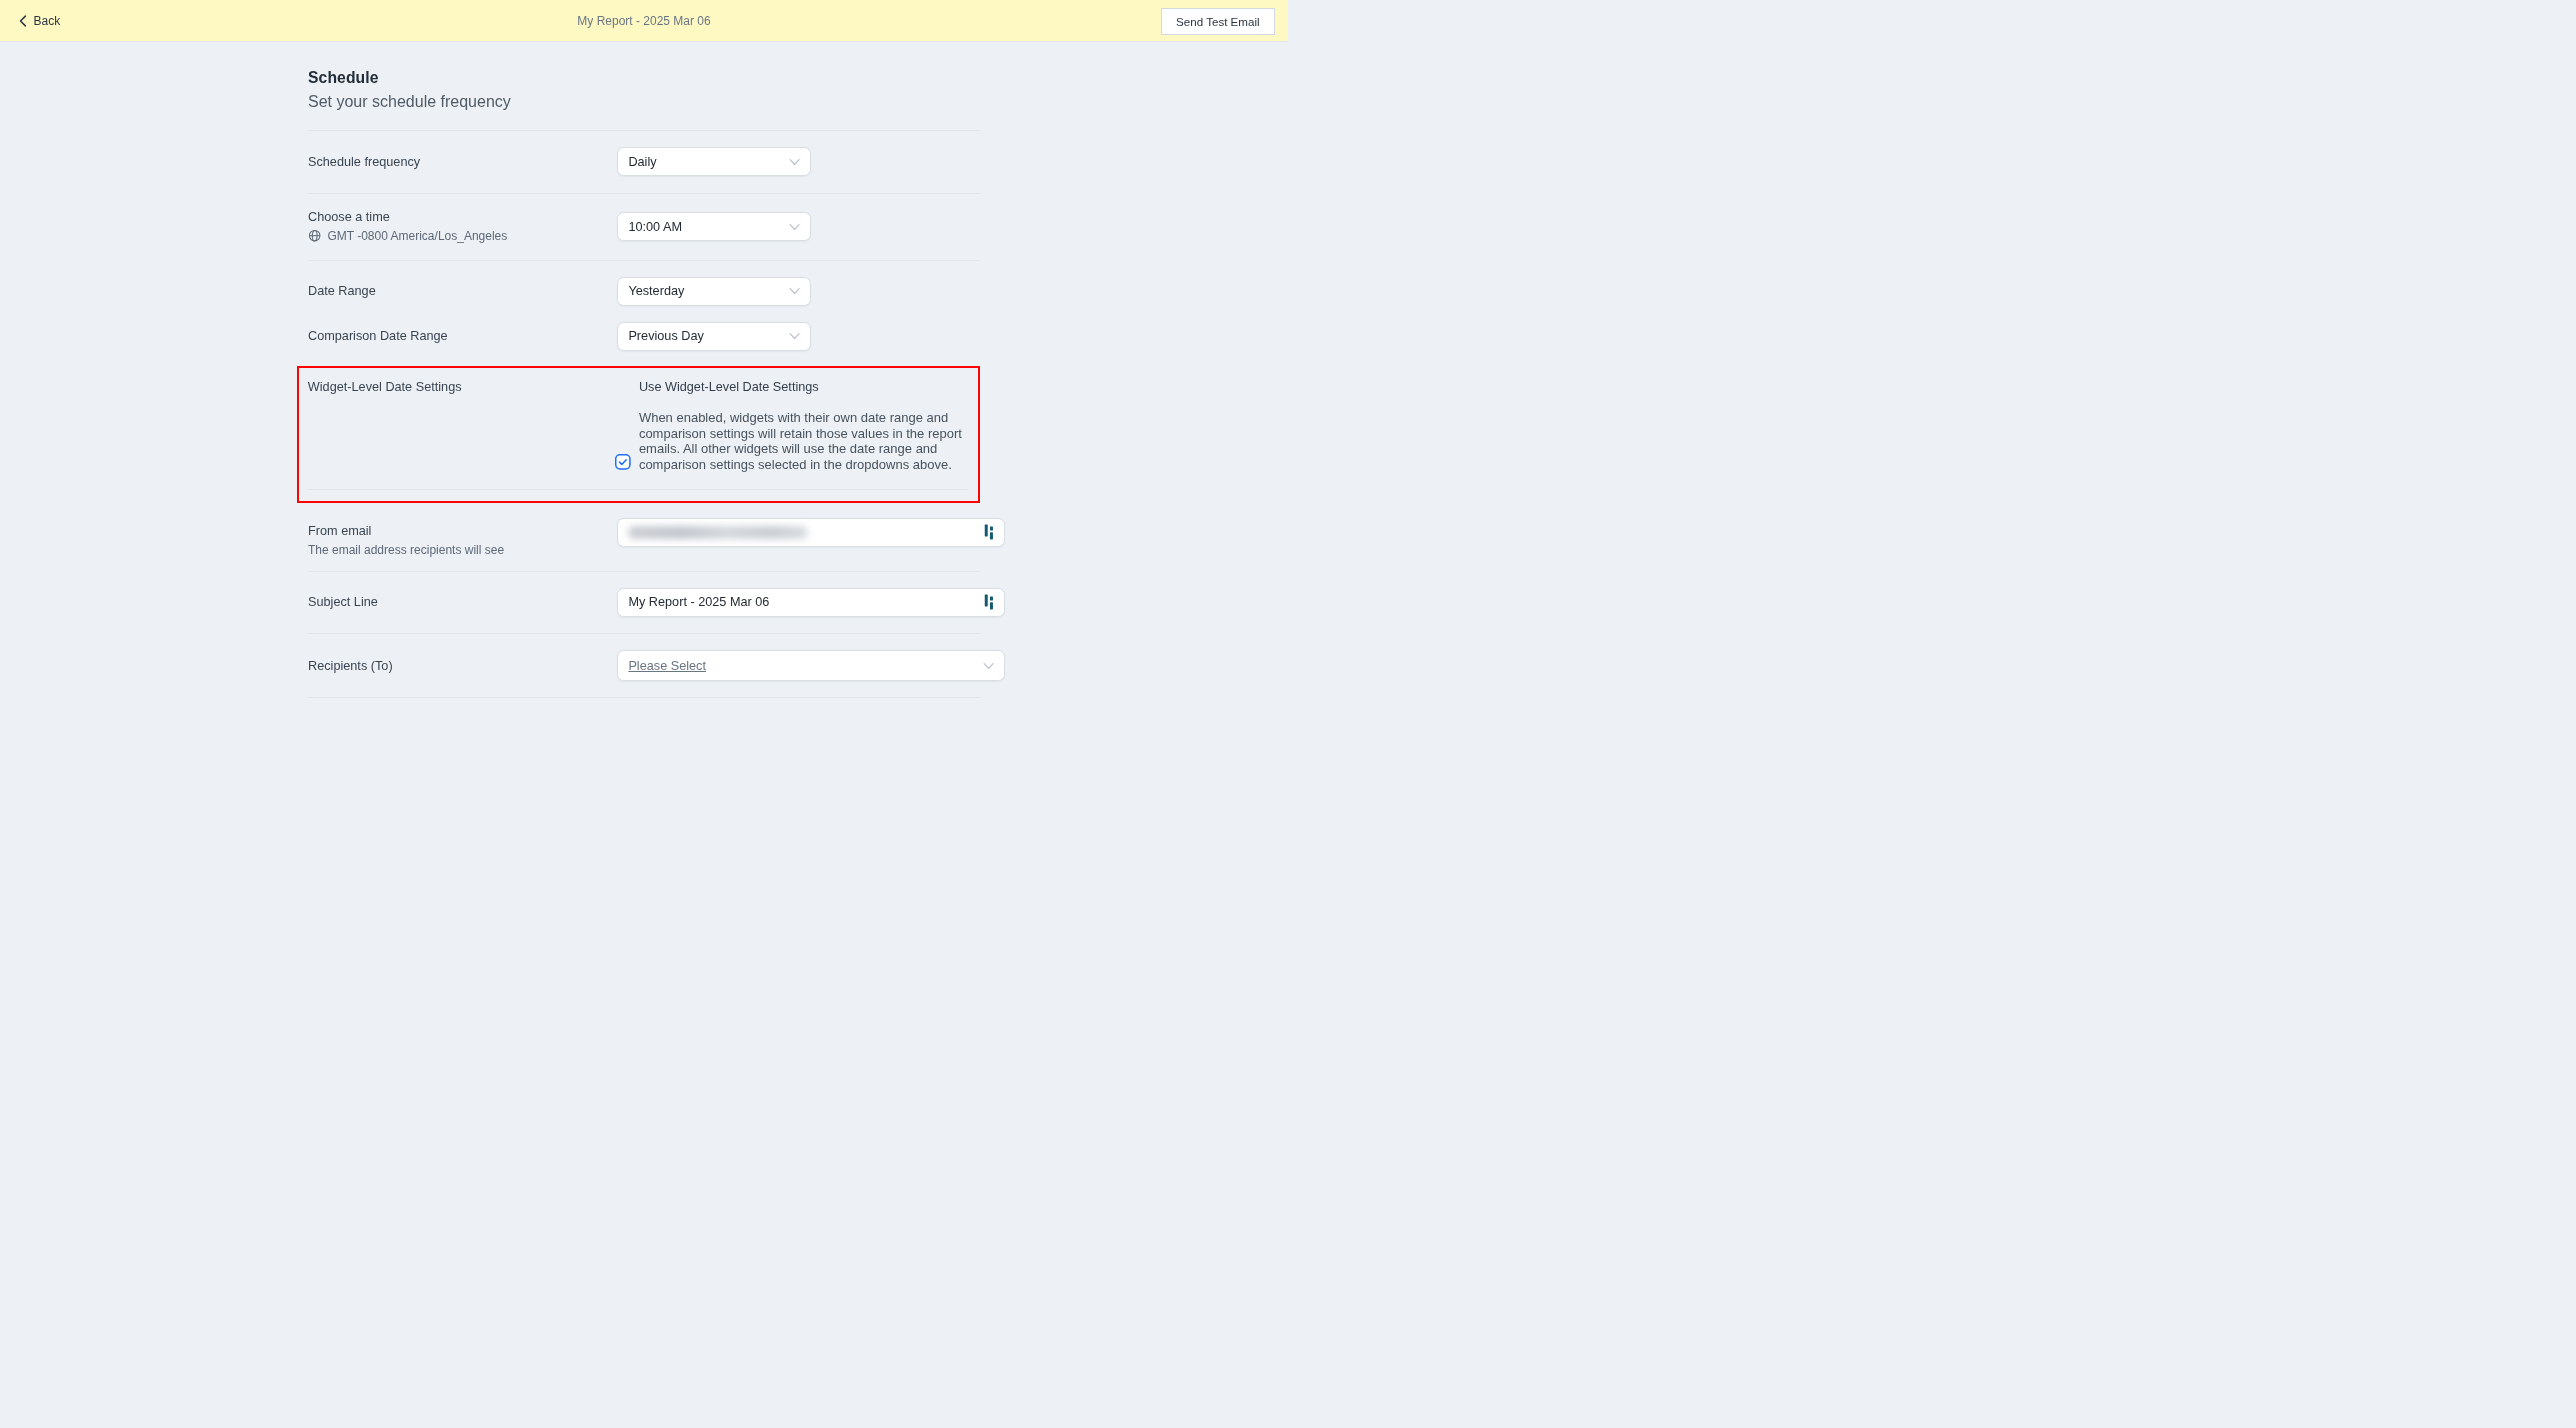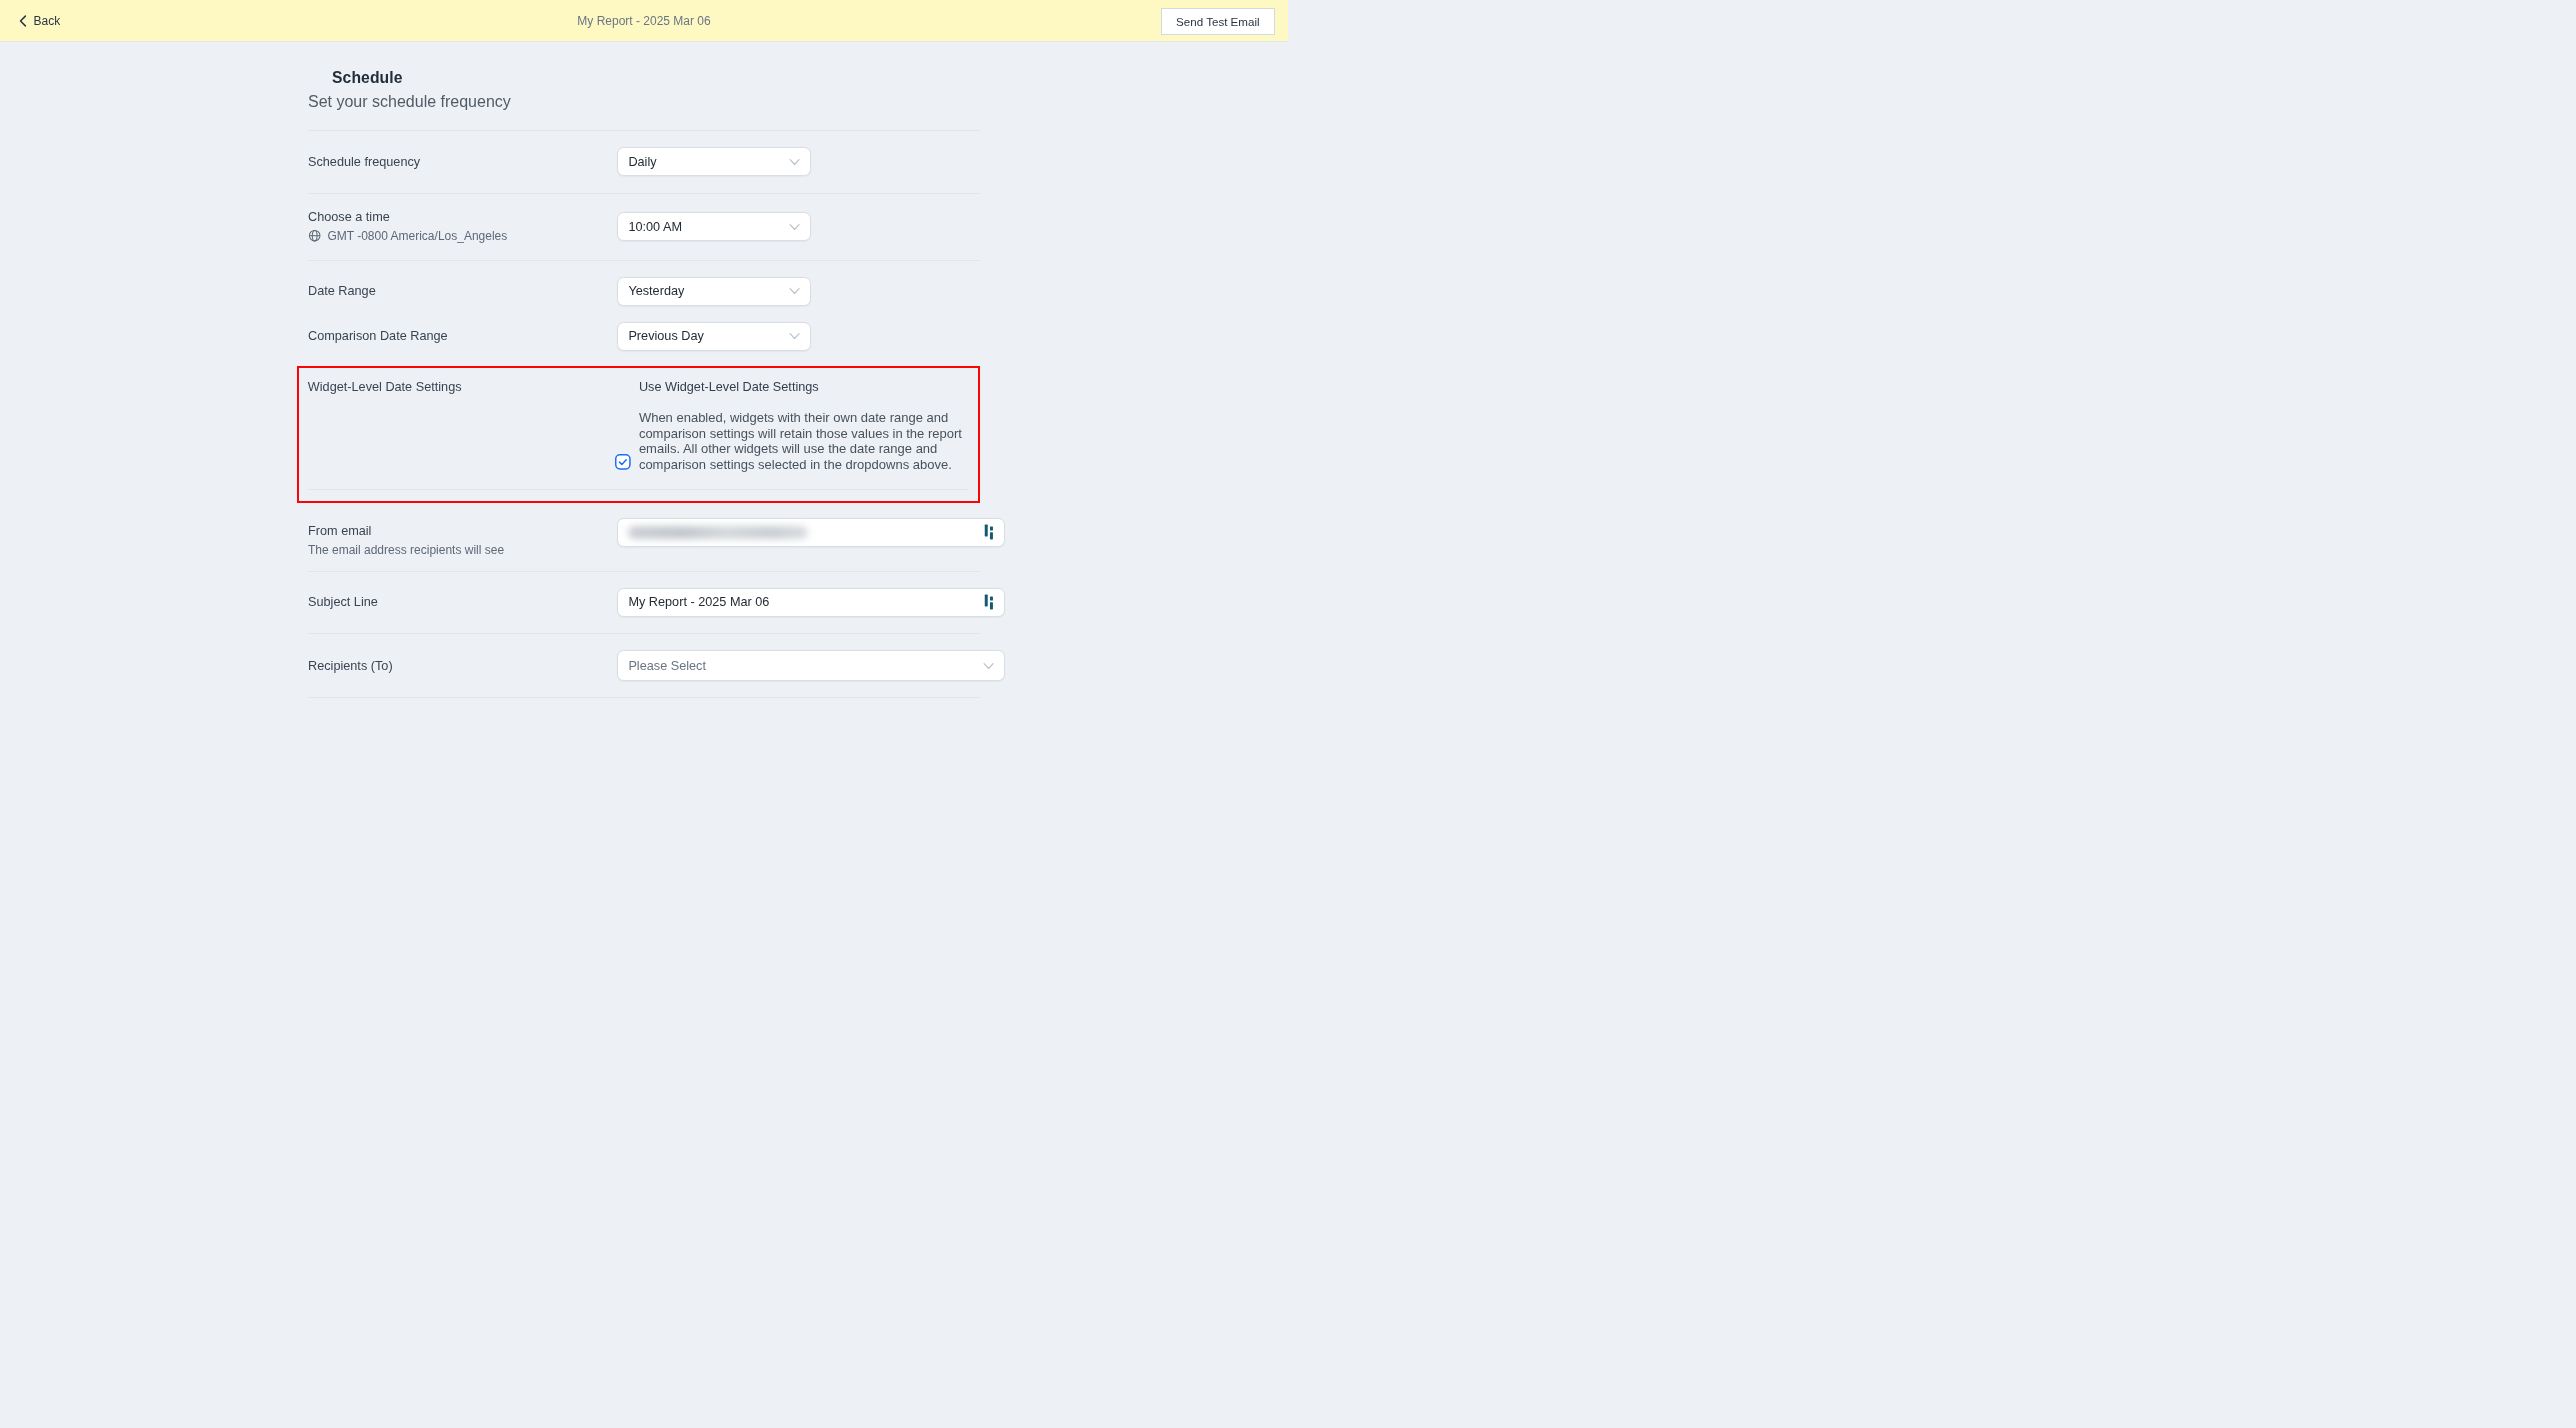--- a/index.html
+++ b/index.html
@@ -28,21 +28,21 @@
   .send-test-btn {
     position:absolute; right:13.4px; top:7.5px; height:27.6px;
     padding:0 14px; background:#ffffff;
     border:0.7px solid #d3d9e0; border-radius:0;
     font-family:"Liberation Sans", sans-serif;
     font-size:11.6px; font-weight:500; color:#2b3543; cursor:pointer;
   }
 
   
   .content { width:672px; margin:0 auto; }
-  .page-title { margin-top:27px; font-size:15.7px; font-weight:700; color:#232e3a; letter-spacing:0.1px;margin-left:24px; }
+  .page-title { margin-top:27px; font-size:15.7px; font-weight:700; color:#232e3a; letter-spacing:0.1px; }
   .page-subtitle { margin-top:6px; font-size:16px; color:#505b68; }
   .divider { height:0.7px; background:#e2e6eb; }
   .divider.top-gap { margin-top:19.4px; }
 
   .row { display:flex; align-items:center; padding:16.4px 0; }
   .row.top-align { align-items:flex-start; }
   .label-col { flex:1; padding-right:15px; }
   .control-col { width:388px; flex:none;padding-left:25px; }
 
   .field-label { font-size:12.7px; color:#394451; }
@@ -53,21 +53,21 @@
     position:relative; background:#ffffff;
     border:0.7px solid #d9dee5; border-radius:6.7px;
     height:29px; display:flex; align-items:center;
     padding:0 10.4px; font-size:12.7px; color:#242c35;
     box-shadow:0 0.7px 1.5px rgba(25,39,57,.05);
     cursor:pointer;
   }
   .select.small { width:194px; }
   .select.wide, .text-input.wide { width:388px; }
   .select .chevron { position:absolute; right:9.7px; top:50%; transform:translateY(-46%); display:flex; }
-  .placeholder-text { color:#6a7582; }
+  .placeholder-text { color:#6a7582;text-decoration:underline; }
   .input-icon { position:absolute; right:9px; top:50%; transform:translateY(-50%); display:flex; }
 
   .blur-blob {
     width:180px; height:12.7px; border-radius:6px;
     background:linear-gradient(90deg,#c3c7cd 0%,#b7bcc4 30%,#cdd1d6 55%,#bfc4cb 80%,#d4d7db 100%);
     filter:blur(3.7px); opacity:.85;
   }
 
   textarea.message-area {
     width:388px; height:128px; resize:none;

